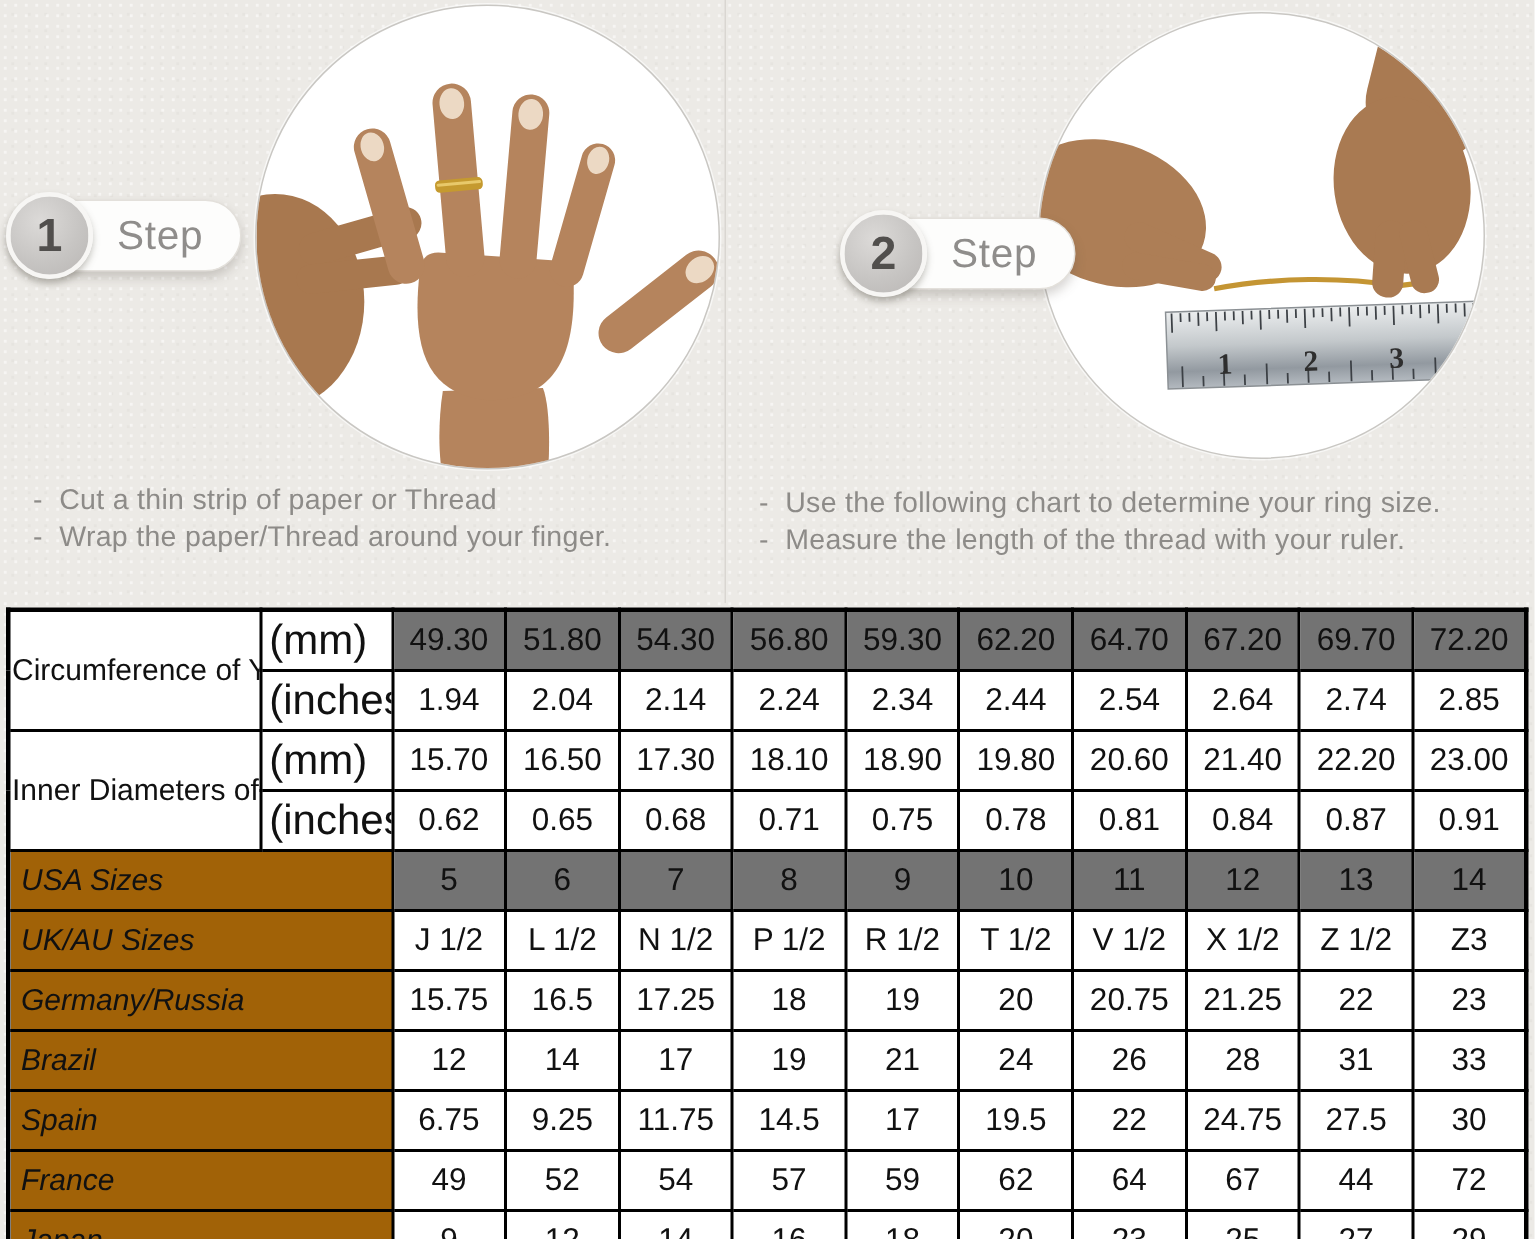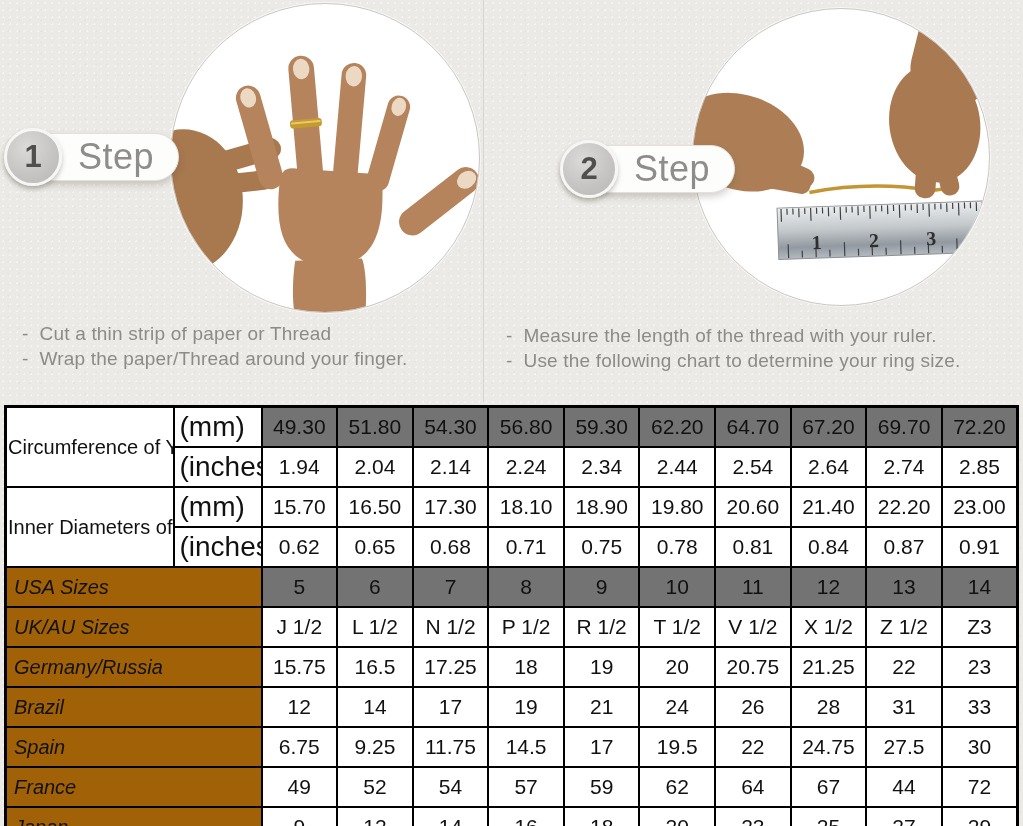--- a/index.html
+++ b/index.html
@@ -47,21 +47,21 @@
   .badge-num-circle{
     width:52px;height:52px;border-radius:50%;
     margin-left:-3px;flex:0 0 auto;
     background:radial-gradient(circle at 38% 32%, #dcdad8 0%, #c7c5c3 55%, #b9b6b4 100%);
     border:3px solid #f7f6f4;
     box-shadow:0 3px 5px rgba(90,85,75,.35);
     display:flex;align-items:center;justify-content:center;
     font-size:31px;font-weight:bold;color:#514f4d;
   }
   .badge-label{
-    margin-left:16px;font-size:36px;color:#8f8d8b;letter-spacing:.5px;
+    margin-left:16px;font-size:27px;color:#8f8d8b;letter-spacing:.5px;
   }
 
   
   .bullets{
     position:absolute;margin:0;padding:0;list-style:none;
     font-size:19px;line-height:24.5px;color:#8d8b88;letter-spacing:.2px;
   }
   .bullets li{white-space:pre-wrap;}
   #bullets1{left:22px;top:322px;width:470px;}
   #bullets2{left:506px;top:324px;width:515px;}
@@ -198,22 +198,22 @@
       <span class="badge-label">Step</span>
     </div>
   </div>
 
   <ul class="bullets" id="bullets1">
     <li>-  Cut a thin strip of paper or Thread</li>
     <li>-  Wrap the paper/Thread around your finger.</li>
   </ul>
 
   <ul class="bullets" id="bullets2">
+    <li>-  Use the following chart to determine your ring size.</li>
     <li>-  Measure the length of the thread with your ruler.</li>
-    <li>-  Use the following chart to determine your ring size.</li>
   </ul>
 
   <table id="size-table">
     <colgroup>
       <col class="c-label">
         <col class="c-unit">
       <col>
         <col>
         <col>
         <col>

